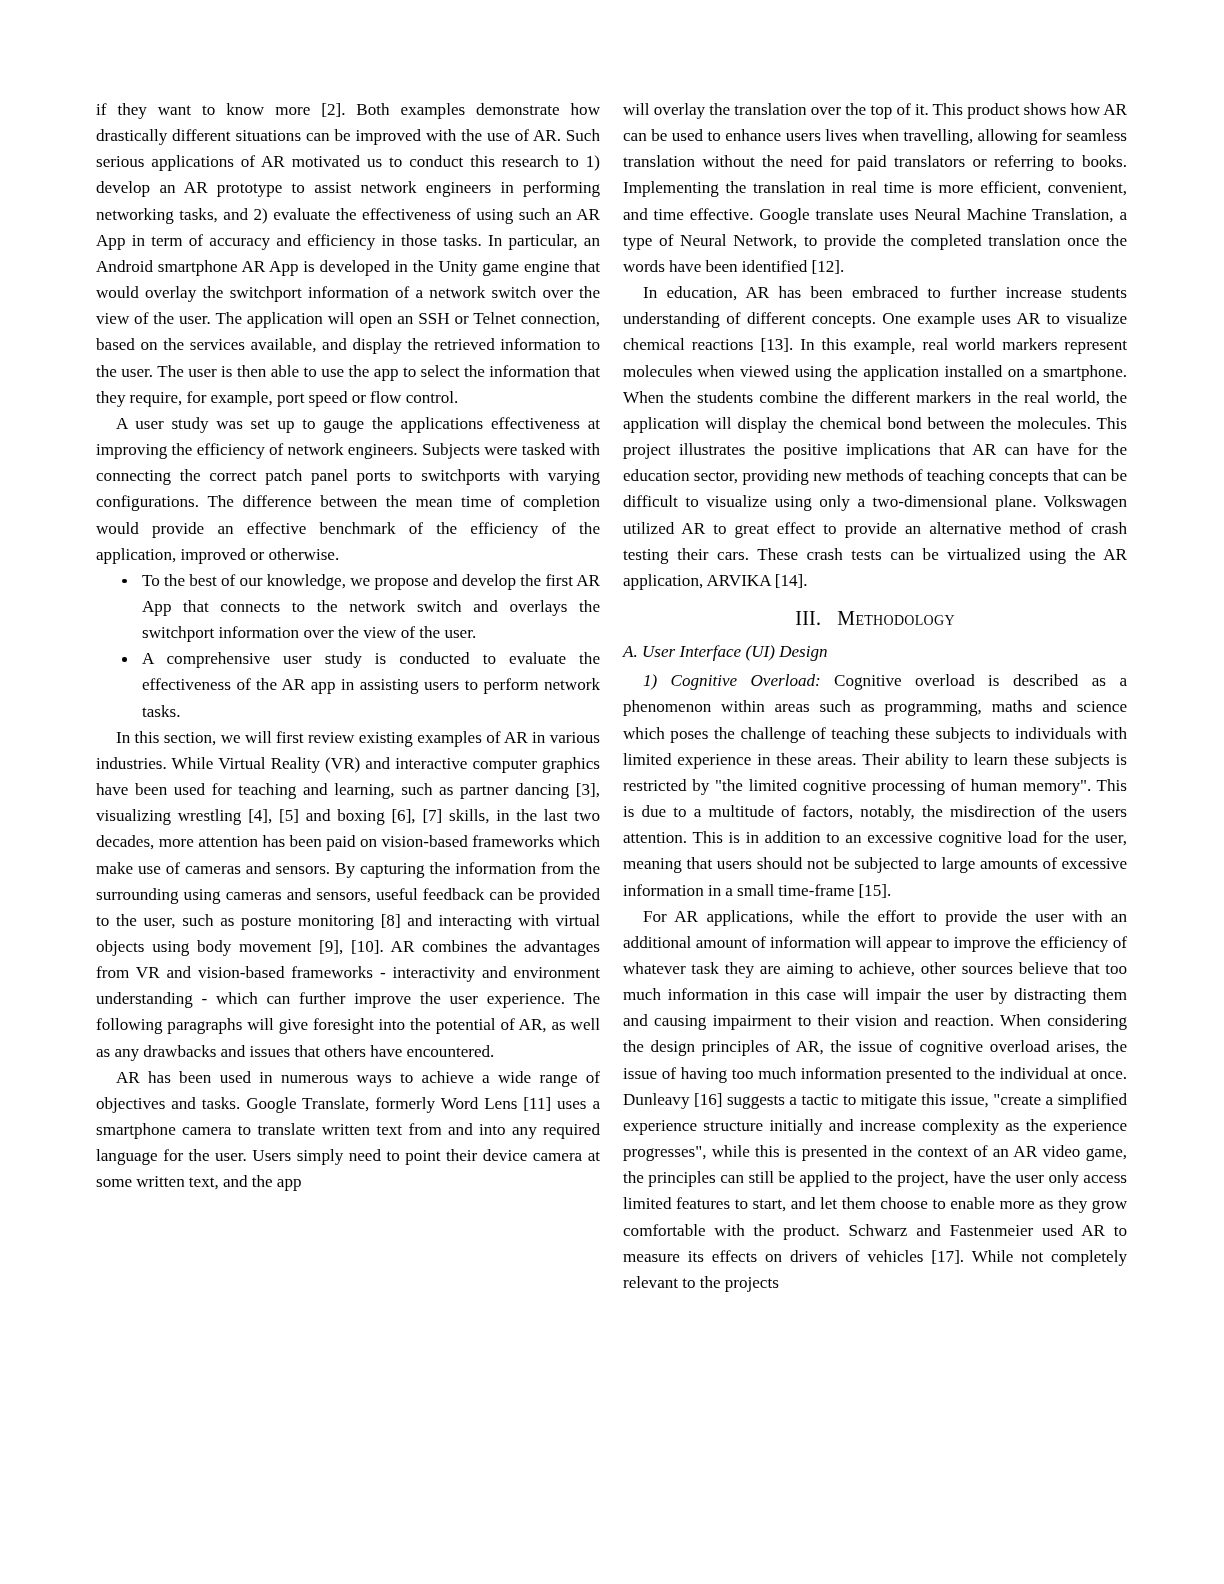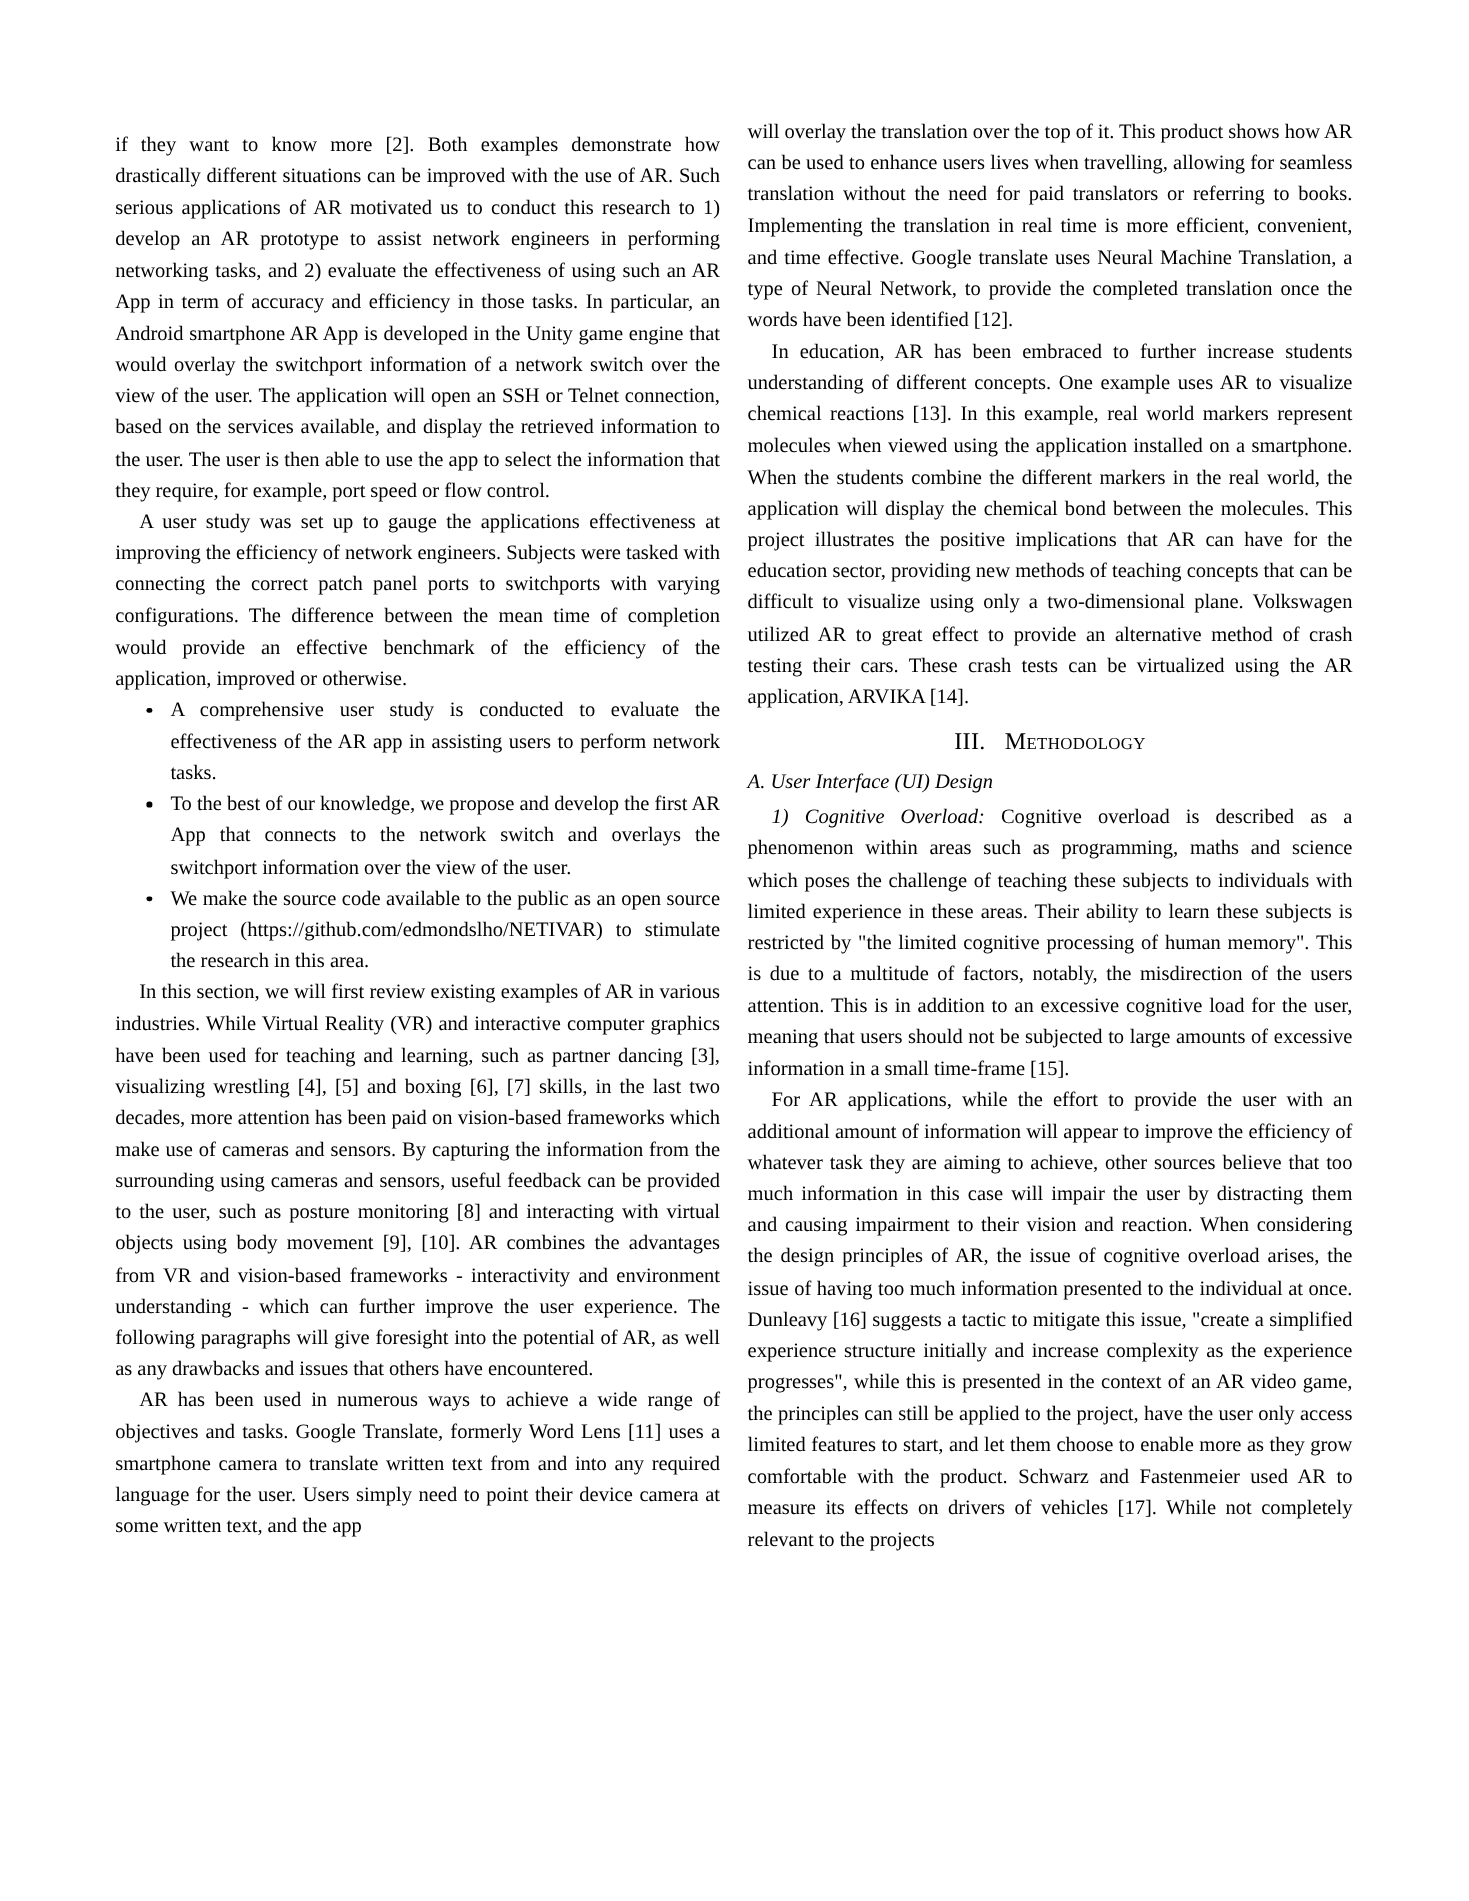--- a/index.html
+++ b/index.html
@@ -24,21 +24,21 @@
     background: #ffffff;
   }
   .columns {
     position: absolute;
     left: 96px;
     top: 97px;
     width: 1032px;
     display: flex;
     flex-direction: row;
     gap: 23px;
-    align-items: center;
+    align-items: flex-start;
   }
   .col {
     width: 504px;
     flex: 0 0 504px;
   }
   p {
     margin: 0;
     font-size: 17.1px;
     line-height: 26.15px;
     text-align: justify;
@@ -111,29 +111,25 @@
     <div class="col">
 
       <p class="noindent">if they want to know more [2]. Both examples demonstrate how drastically different situations can be improved with the use of AR. Such serious applications of AR motivated us to conduct this research to 1) develop an AR prototype to assist network engineers in performing networking tasks, and 2) evaluate the effectiveness of using such an AR App in term of accuracy and efficiency in those tasks. In particular, an Android smartphone AR App is developed in the Unity game engine that would overlay the switchport information of a network switch over the view of the user. The application will open an SSH or Telnet connection, based on the services available, and display the retrieved information to the user. The user is then able to use the app to select the information that they require, for example, port speed or flow control.</p>
 
       <p class="indent">A user study was set up to gauge the applications effectiveness at improving the efficiency of network engineers. Subjects were tasked with connecting the correct patch panel ports to switchports with varying configurations. The difference between the mean time of completion would provide an effective benchmark of the efficiency of the application, improved or otherwise.</p>
 
 
       <ul class="bullets">
         <li>
           <span class="dot"></span>
-          <span>A comprehensive user study is conducted to evaluate the effectiveness of the AR app in assisting users to perform network tasks.</span>
-        </li>
-        <li>
-          <span class="dot"></span>
           <span>To the best of our knowledge, we propose and develop the first AR App that connects to the network switch and overlays the switchport information over the view of the user.</span>
         </li>
         <li>
           <span class="dot"></span>
-          <span>We make the source code available to the public as an open source project (https://github.com/edmondslho/NETIVAR) to stimulate the research in this area.</span>
+          <span>A comprehensive user study is conducted to evaluate the effectiveness of the AR app in assisting users to perform network tasks.</span>
         </li>
       </ul>
 
 
       <p class="indent">In this section, we will first review existing examples of AR in various industries. While Virtual Reality (VR) and interactive computer graphics have been used for teaching and learning, such as partner dancing [3], visualizing wrestling [4], [5] and boxing [6], [7] skills, in the last two decades, more attention has been paid on vision-based frameworks which make use of cameras and sensors. By capturing the information from the surrounding using cameras and sensors, useful feedback can be provided to the user, such as posture monitoring [8] and interacting with virtual objects using body movement [9], [10]. AR combines the advantages from VR and vision-based frameworks - interactivity and environment understanding - which can further improve the user experience. The following paragraphs will give foresight into the potential of AR, as well as any drawbacks and issues that others have encountered.</p>
 
       <p class="indent">AR has been used in numerous ways to achieve a wide range of objectives and tasks. Google Translate, formerly Word Lens [11] uses a smartphone camera to translate written text from and into any required language for the user. Users simply need to point their device camera at some written text, and the app</p>
 
     </div>
 

